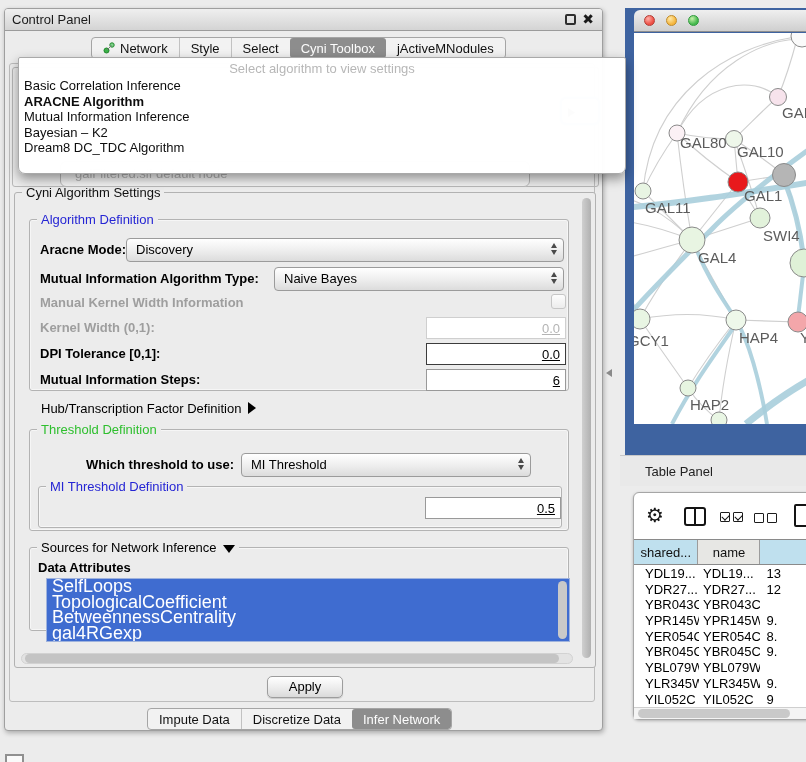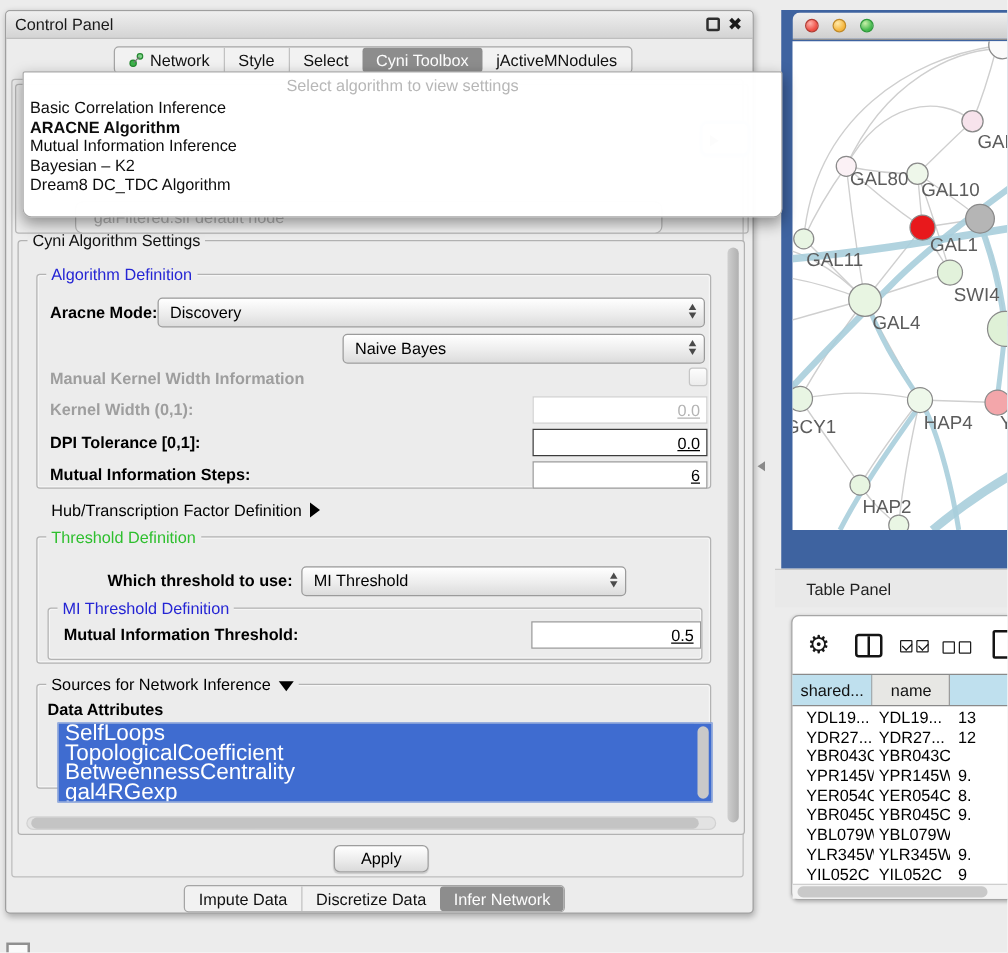--- a/index.html
+++ b/index.html
@@ -190,20 +190,21 @@
 
         <span class="lbl" style="left:10px;top:22px;">Aracne Mode:</span>
         <div class="combo" style="left:96px;top:18px;width:438px;">
           <span>Discovery</span>
           <span class="arrows">
               <span class="tri-up" style="display:block;"></span>
               <span class="tri-down" style="display:block;"></span>
             </span>
         </div>
 
+        <span class="lbl" style="left:10px;top:51px;">Mutual Information Algorithm Type:</span>
         <div class="combo" style="left:244px;top:47px;width:290px;">
           <span>Naive Bayes</span>
           <span class="arrows">
               <span class="tri-up" style="display:block;"></span>
               <span class="tri-down" style="display:block;"></span>
             </span>
         </div>
 
         <span class="lbl dis" style="left:10px;top:75px;">Manual Kernel Width Information</span>
         <span class="checkbox" style="left:521px;top:74px;"></span>
@@ -217,31 +218,30 @@
         <span class="lbl" style="left:10px;top:152px;">Mutual Information Steps:</span>
         <input class="field" style="left: 396px; top: 149px; width: 140px;" value="6">
       </div>
 
       <span class="lbl reg" style="left:26px;top:208px;"><span>Hub/Transcription Factor Definition</span><span class="arrow-right"></span></span>
 
       <div class="groupbox" style="left:14px;top:236px;width:540px;height:102px;">
         <span class="legend green">Threshold Definition</span>
 
         <span class="lbl" style="left:56px;top:27px;">Which threshold to use:</span>
-        <div class="combo" style="left:211px;top:23px;width:260px;">
+        <div class="combo" style="left:211px;top:23px;width:290px;">
           <span>MI Threshold</span>
           <span class="arrows">
               <span class="tri-up" style="display:block;"></span>
               <span class="tri-down" style="display:block;"></span>
             </span>
         </div>
 
         <div class="groupbox" style="left:8px;top:56px;width:524px;height:42px;background:#ececec;">
           <span class="legend blue">MI Threshold Definition</span>
-          <span class="lbl" style="left:12px;top:13px;">Mutual Information Threshold:</span>
           <input class="field" style="left: 386px; top: 10px; width: 136px;" value="0.5">
         </div>
       </div>
 
       <div class="groupbox" style="left:14px;top:354px;width:540px;height:84px;">
         <span class="legend" style="color:#000;"><span>Sources for Network Inference</span><span class="arrow-down"></span></span>
         <span class="lbl" style="left:8px;top:12px;">Data Attributes</span>
         <div class="attr-list">
           <div class="inner" id="attr-items">
               <div class="attr-item">SelfLoops</div>

